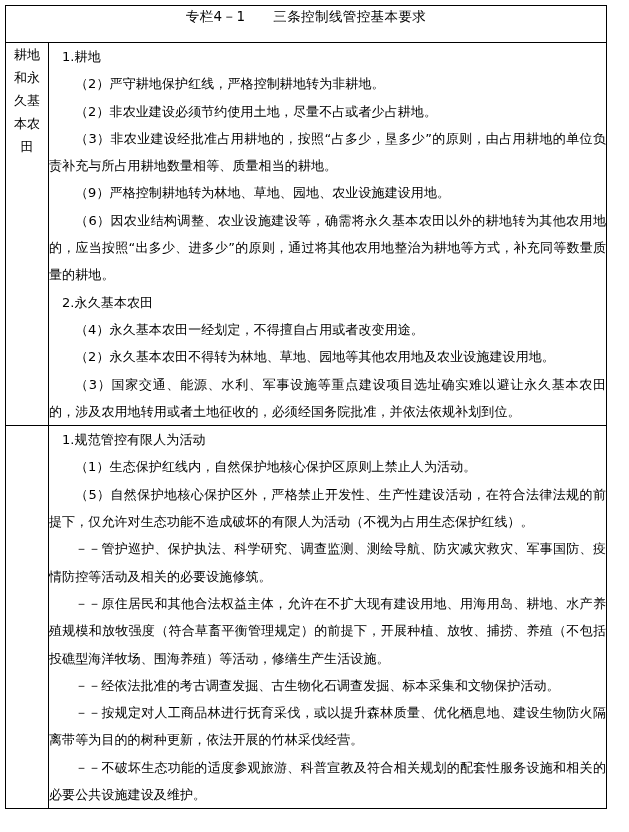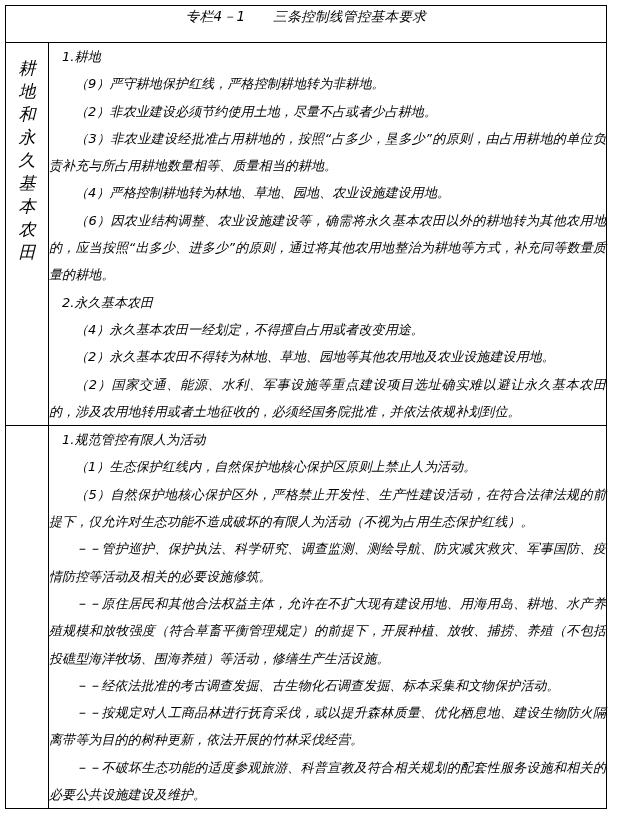--- a/index.html
+++ b/index.html
@@ -13,21 +13,20 @@
     font-family: "DejaVu Sans", "Liberation Sans", sans-serif;
     color: #000000;
     overflow: hidden;
   }
 
   .page {
     position: relative;
     width: 629px;
     height: 832px;
     box-sizing: border-box;
-    font-style: italic;
   }
 
   table.box {
     position: absolute;
     left: 5px;
     top: 5px;
     width: 602px;
     border-collapse: collapse;
     table-layout: fixed;
   }
@@ -53,26 +52,26 @@
   }
 
   
   td.label-cell {
     width: 43px;
     text-align: center;
     vertical-align: middle;
     padding: 2px 1px;
   }
   .label-text {
-    font-size: 17px;
+    font-size: 13px;
     line-height: 23px;
     letter-spacing: 0px;
     display: block;
     width: 30px;
-    margin: 14px auto;
+    margin: 0 auto;
     word-break: break-all;
     text-align: center;
   }
 
   
   td.content-cell {
     padding: 9px 8px 9px 10px;
   }
 
   .para {
@@ -104,29 +103,29 @@
         <td class="caption-cell" colspan="2">
           <span class="caption-text">专栏4－1　　三条控制线管控基本要求</span>
         </td>
       </tr>
       <tr>
         <td class="label-cell">
           <span class="label-text">耕地和永久基本农田</span>
         </td>
         <td class="content-cell">
           <p class="para indent1">1.耕地</p>
-          <p class="para indent2">（9）严守耕地保护红线，严格控制耕地转为非耕地。</p>
+          <p class="para indent2">（2）严守耕地保护红线，严格控制耕地转为非耕地。</p>
           <p class="para indent2">（2）非农业建设必须节约使用土地，尽量不占或者少占耕地。</p>
           <p class="para indent2">（3）非农业建设经批准占用耕地的，按照“占多少，垦多少”的原则，由占用耕地的单位负责补充与所占用耕地数量相等、质量相当的耕地。</p>
-          <p class="para indent2">（4）严格控制耕地转为林地、草地、园地、农业设施建设用地。</p>
+          <p class="para indent2">（9）严格控制耕地转为林地、草地、园地、农业设施建设用地。</p>
           <p class="para indent2">（6）因农业结构调整、农业设施建设等，确需将永久基本农田以外的耕地转为其他农用地的，应当按照“出多少、进多少”的原则，通过将其他农用地整治为耕地等方式，补充同等数量质量的耕地。</p>
           <p class="para indent1">2.永久基本农田</p>
           <p class="para indent2">（4）永久基本农田一经划定，不得擅自占用或者改变用途。</p>
           <p class="para indent2">（2）永久基本农田不得转为林地、草地、园地等其他农用地及农业设施建设用地。</p>
-          <p class="para indent2">（2）国家交通、能源、水利、军事设施等重点建设项目选址确实难以避让永久基本农田的，涉及农用地转用或者土地征收的，必须经国务院批准，并依法依规补划到位。</p>
+          <p class="para indent2">（3）国家交通、能源、水利、军事设施等重点建设项目选址确实难以避让永久基本农田的，涉及农用地转用或者土地征收的，必须经国务院批准，并依法依规补划到位。</p>
         </td>
       </tr>
       <tr>
         <td class="label-cell">
           <span class="label-text"></span>
         </td>
         <td class="content-cell">
           <p class="para indent1">1.规范管控有限人为活动</p>
           <p class="para indent2">（1）生态保护红线内，自然保护地核心保护区原则上禁止人为活动。</p>
           <p class="para indent2">（5）自然保护地核心保护区外，严格禁止开发性、生产性建设活动，在符合法律法规的前提下，仅允许对生态功能不造成破坏的有限人为活动（不视为占用生态保护红线）。</p>

